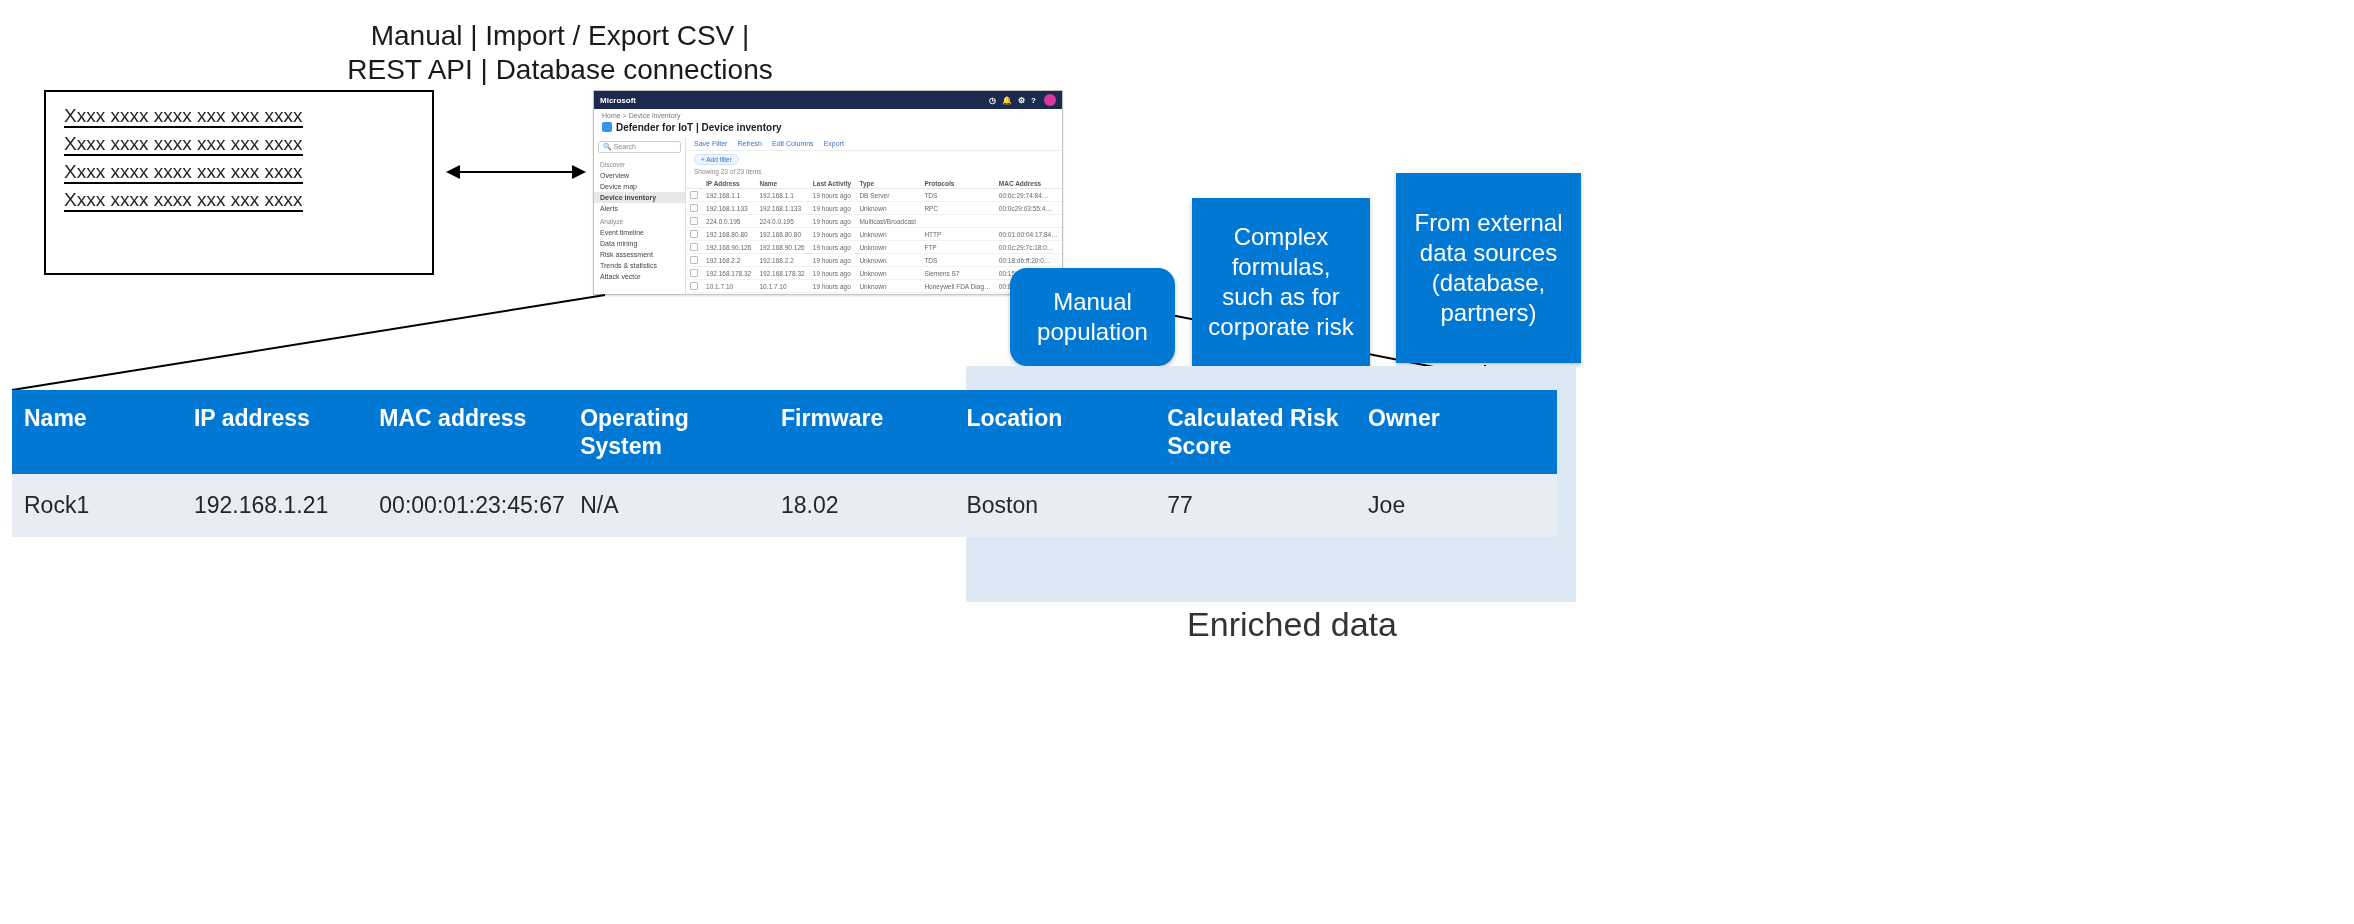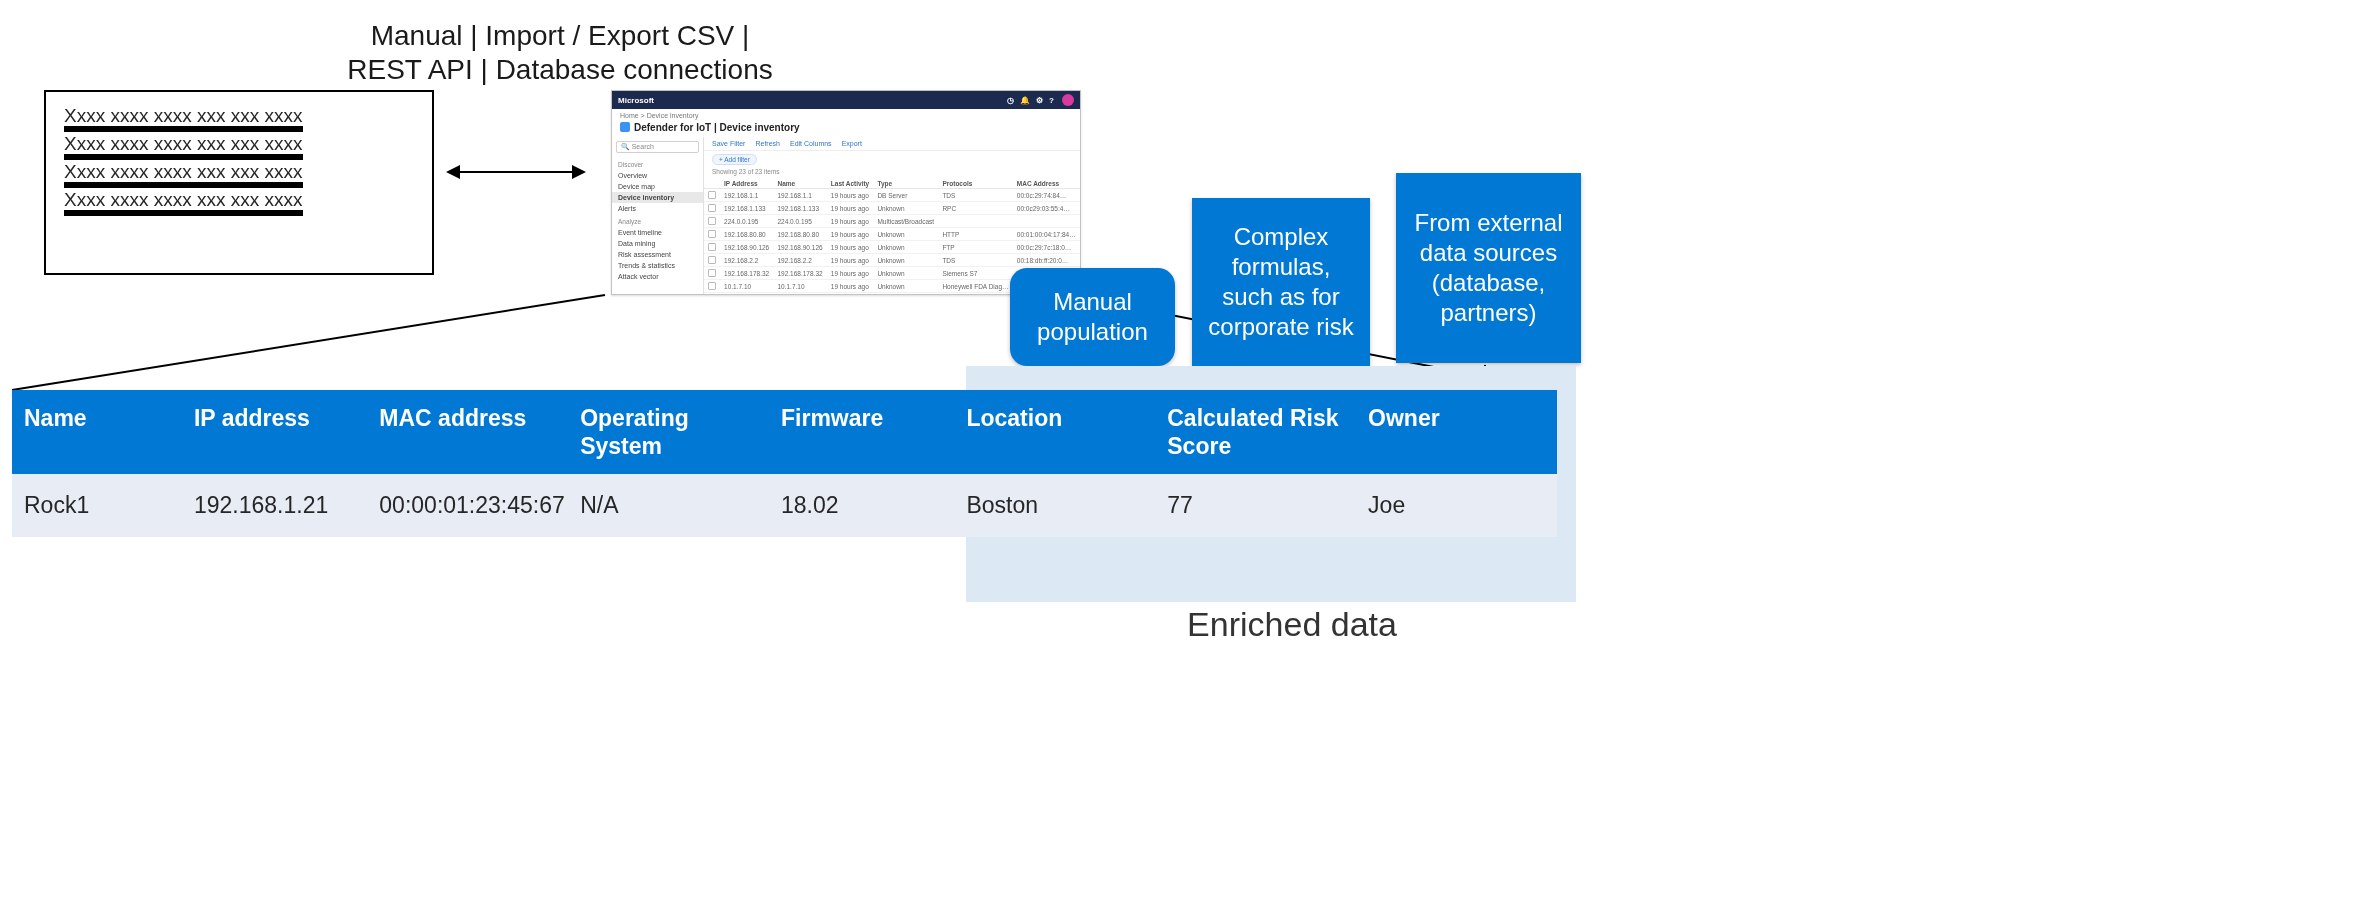--- a/index.html
+++ b/index.html
@@ -51,39 +51,39 @@
     text-align: center;
     font-weight: 700;
     font-size: 22px;
   }
   .databox .line {
     font-size: 19px;
     line-height: 28px;
     white-space: nowrap;
   }
   .databox .line span {
-    border-bottom: 6px solid #000000; 
+    border-bottom: 2px solid #000000; 
     text-decoration-thickness: 2px;
   }
 
   
   .darrow {
     position: absolute;
     top: 158px;
     left: 446px;
     width: 140px;
     height: 28px;
   }
   .darrow svg { width: 100%; height: 100%; }
 
   
   .defender {
     position: absolute;
     top: 90px;
-    left: 611px;
+    left: 593px;
     width: 470px;
     height: 205px;
     border: 1px solid #c3c3c3;
     background: #fff;
     font-size: 8px;
     color: #555;
     display: flex;
     flex-direction: column;
     box-shadow: 0 1px 2px rgba(0,0,0,0.15);
   }

